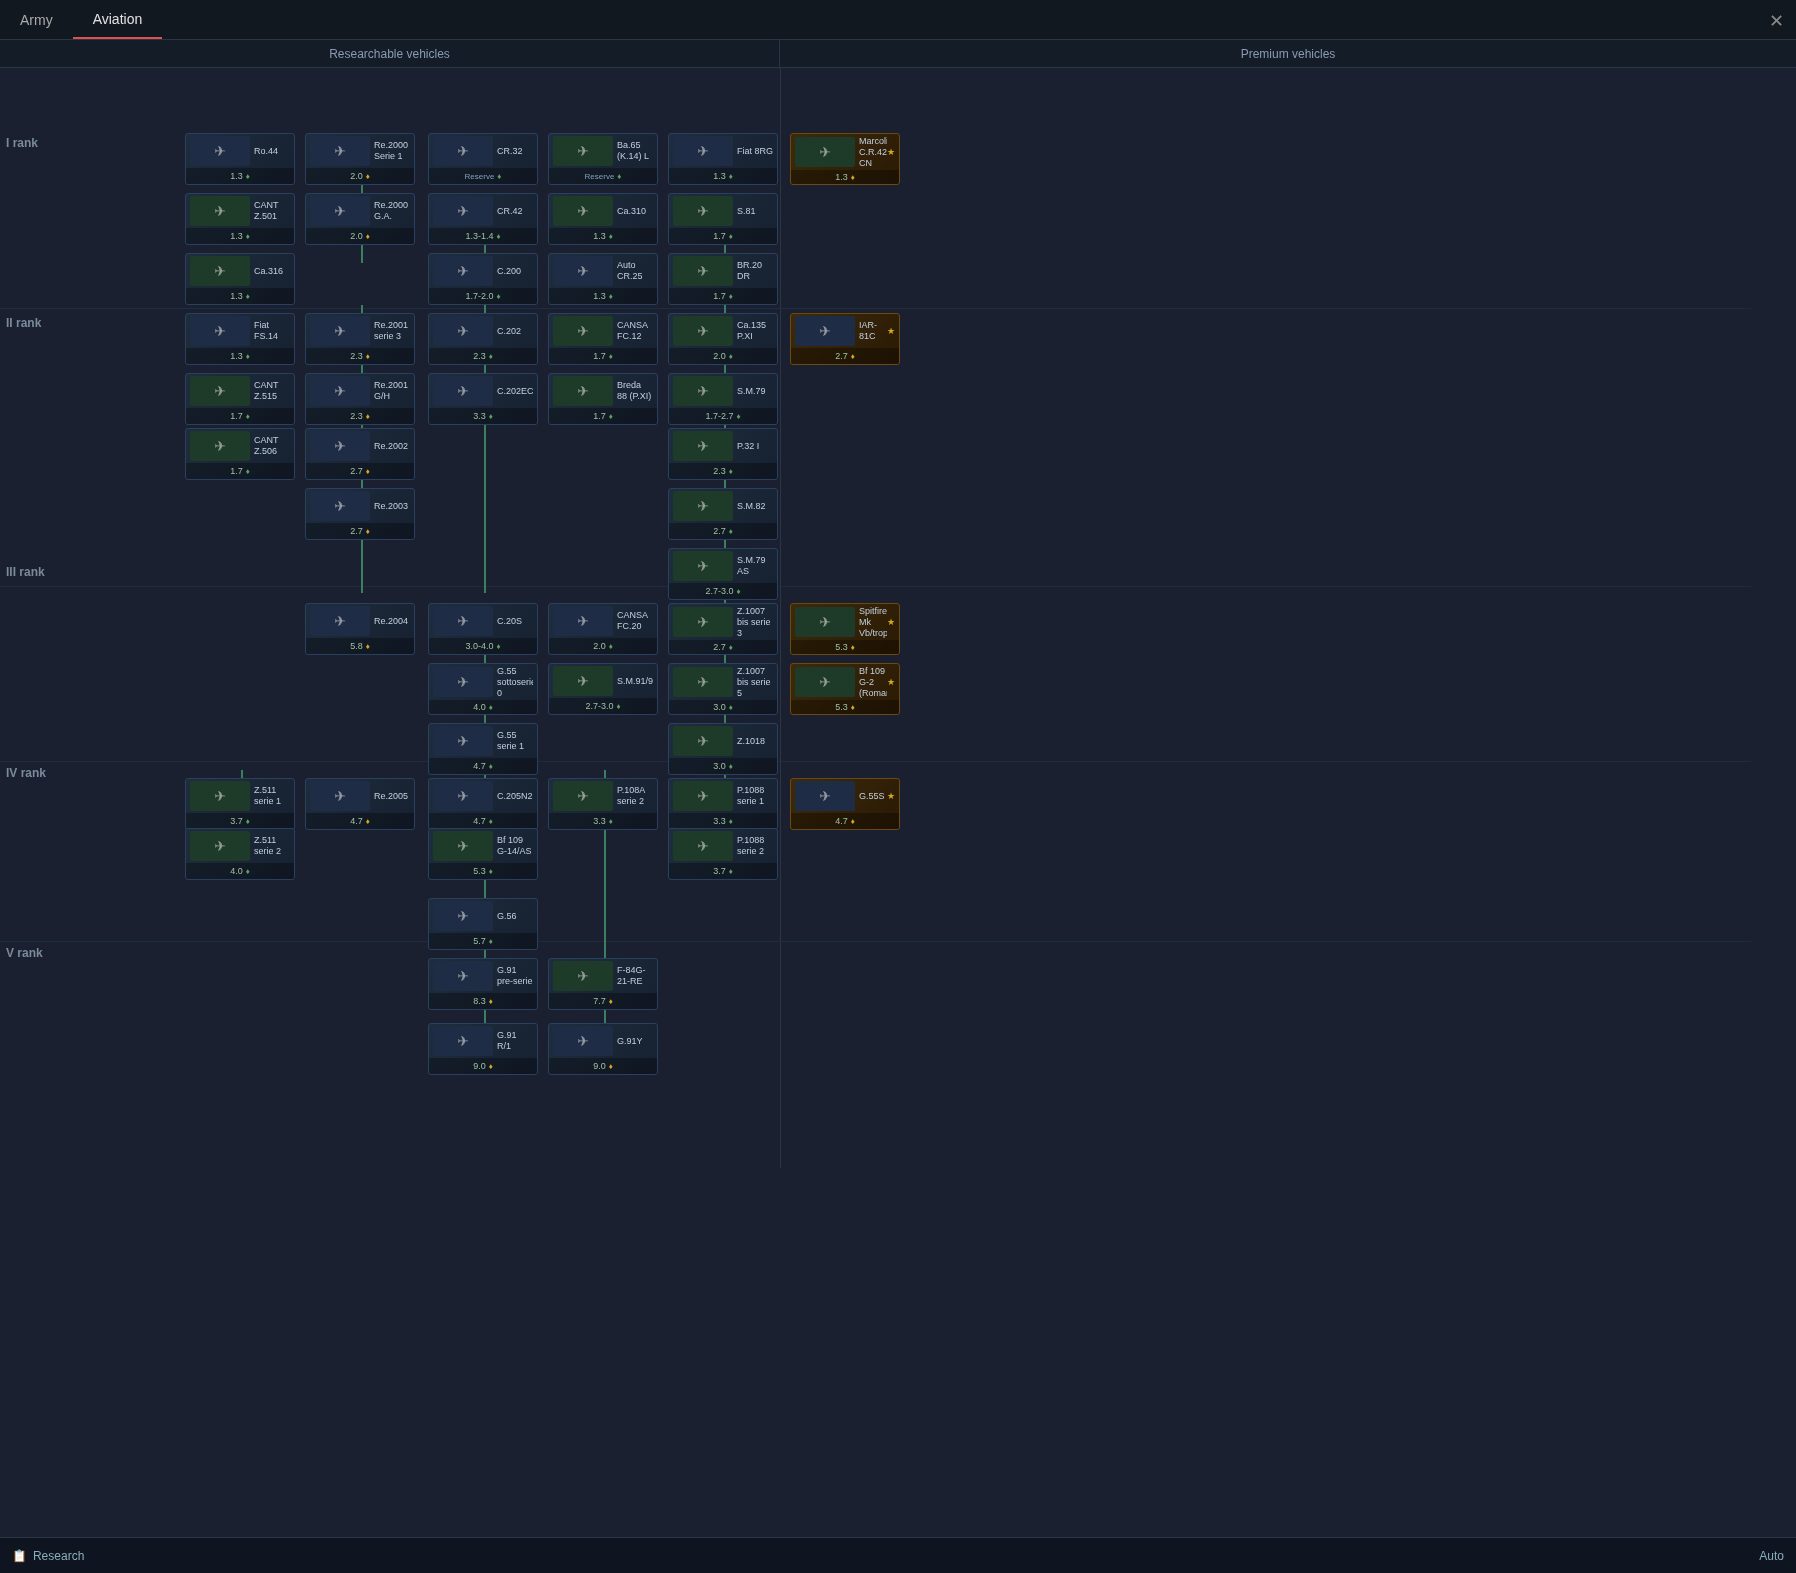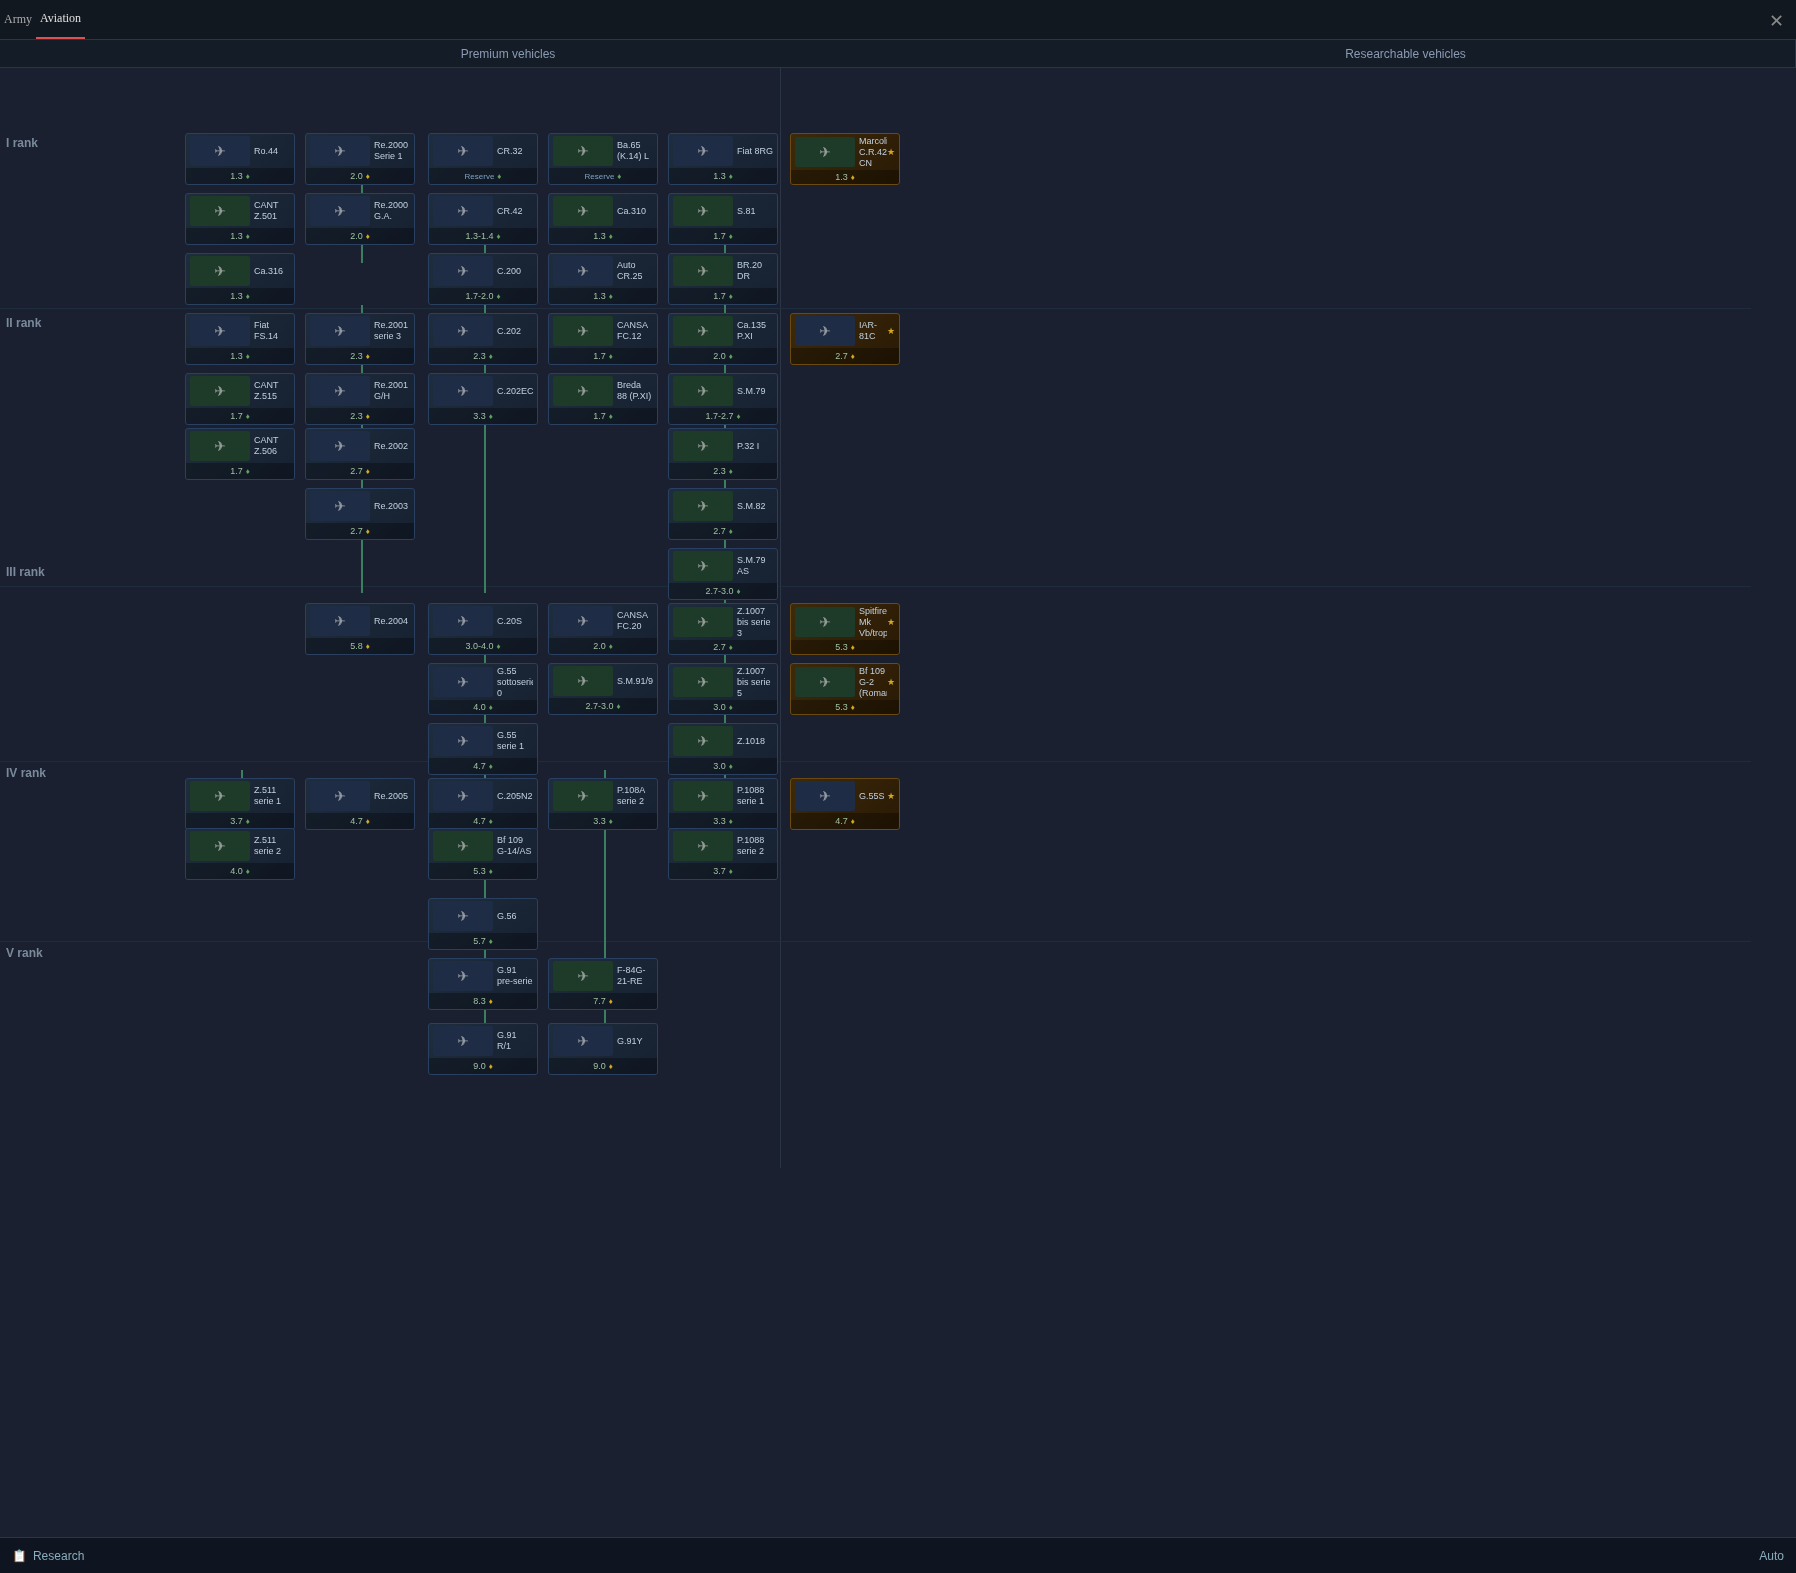--- a/index.html
+++ b/index.html
@@ -17,28 +17,27 @@
     
     .header {
       display: flex;
       align-items: center;
       height: 40px;
       background: #111820;
       border-bottom: 1px solid #2a3545;
       position: relative;
     }
     .header-tab {
-      padding: 0 4px;
+      padding: 0 20px;
       height: 100%;
       display: flex;
       align-items: center;
       cursor: pointer;
       color: #aaa;
-      font-size: 12px;
-      font-family: Liberation Serif, serif;
+      font-size: 14px;
     }
     .header-tab.active {
       color: #e0e0e0;
       border-bottom: 2px solid #e05050;
     }
     .close-btn {
       position: absolute;
       right: 12px;
       top: 10px;
       color: #888;
@@ -225,25 +224,25 @@
   <div class="header-tab">
     <span>Army</span>
   </div>
   <div class="header-tab active">
     <span>Aviation</span>
   </div>
   <div class="close-btn">✕</div>
 </div>
 
 <div class="section-headers">
+  <div class="section-header section-research">
+    <span>Researchable vehicles</span>
+  </div>
   <div class="section-header section-premium">
     <span>Premium vehicles</span>
-  </div>
-  <div class="section-header section-research">
-    <span>Researchable vehicles</span>
   </div>
 </div>
 
 <div class="tree-scroll">
   <div class="tree-inner">
 
     <div class="premium-divider"></div>
 
     <div class="rank-label" style="top: 68px;">I rank</div>
     <div class="rank-label" style="top: 248px;">II rank</div>

